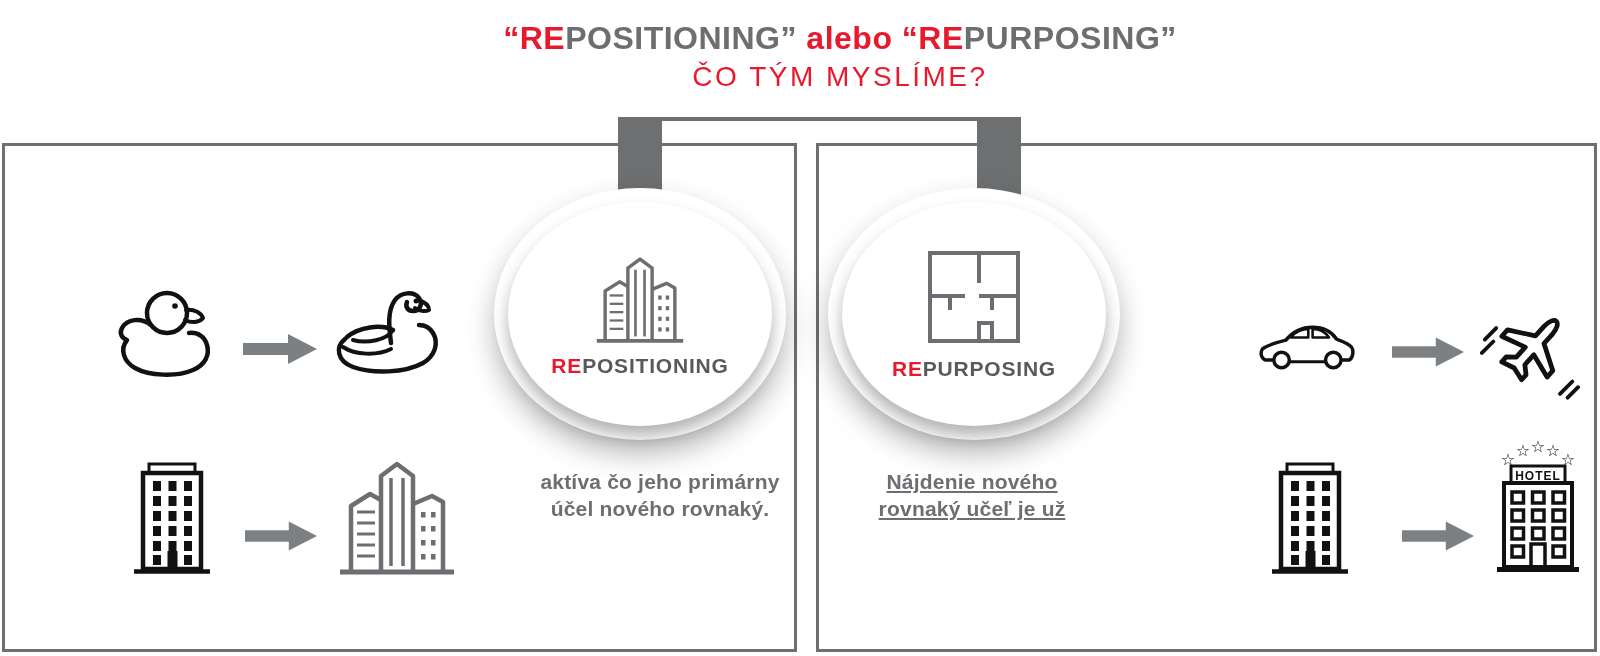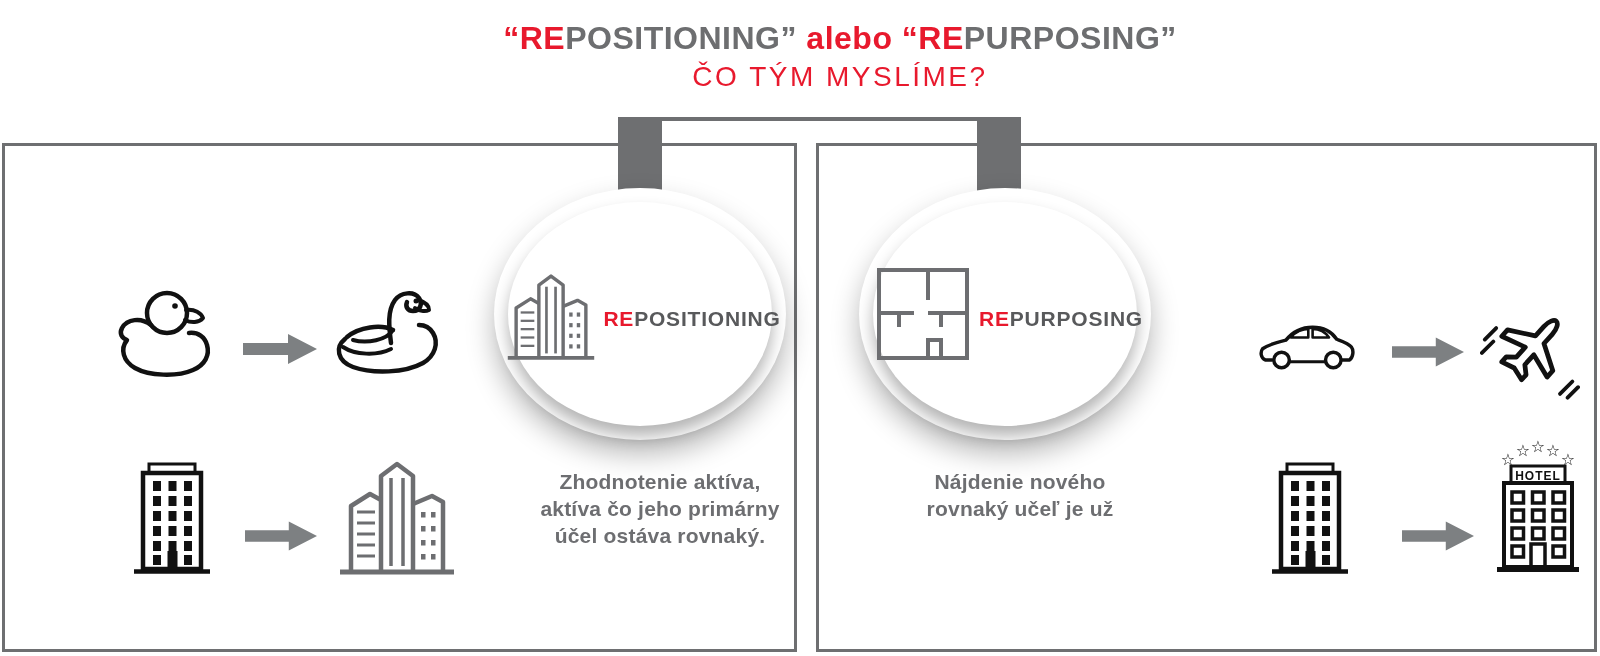--- a/index.html
+++ b/index.html
@@ -17,21 +17,21 @@
   
   .conn{background:#6e6f71;z-index:2;}
   
   .panel{border:3px solid #6e6f71;background:#fff;box-sizing:border-box;z-index:1;}
   
   .badge{width:252px;height:252px;z-index:3;}
   .badge-outer{position:absolute;inset:0;border-radius:50%;background:#fff;
     box-shadow:0 14px 28px rgba(0,0,0,.28);}
   .badge-inner{position:absolute;inset:14px;border-radius:50%;background:#fff;
     box-shadow:0 10px 16px rgba(0,0,0,.30);
-    display:flex;flex-direction:row;align-items:center;justify-content:center;}
+    display:flex;flex-direction:column;align-items:center;justify-content:center;}
   .badge-label{margin-top:10px;font-size:21px;font-weight:bold;letter-spacing:.8px;color:#58595b;white-space:nowrap;}
   .badge-label .red{color:#e8192d;}
   
   .desc{width:340px;text-align:center;font-size:21px;font-weight:bold;
     line-height:27px;letter-spacing:.2px;color:#6d6e71;z-index:2;}
   
   svg{display:block;}
   .icon{z-index:2;}
 </style>
 </head>
@@ -166,46 +166,45 @@
         <line x1="4" y1="120" x2="118" y2="120" stroke-width="5"></line>
       </svg>
     </span>
     <div class="badge-label">
       <span class="red">RE</span><span>POSITIONING</span>
     </div>
   </div>
 </div>
 
 <div class="abs desc" style="left:450px;top:468px;">
-  <div>Zhodnotenie aktíva,</div>
   <div>aktíva čo jeho primárny</div>
-  <div>účel ostáva rovnaký.</div>
-</div>
-
-<div class="abs badge" style="left:859px;top:188px;">
+  <div>účel nového rovnaký.</div>
+</div>
+
+<div class="abs badge" style="left:828px;top:188px;">
   <div class="badge-outer"></div>
   <div class="badge-inner">
     <span>
       <svg width="112" height="100" viewBox="0 0 100 100" fill="none" stroke="#6d6e71" stroke-width="4">
         <rect x="6" y="6" width="88" height="88"></rect>
         <line x1="55" y1="6" x2="55" y2="36"></line>
         <line x1="6" y1="49" x2="41" y2="49"></line>
         <line x1="26" y1="49" x2="26" y2="63"></line>
         <line x1="55" y1="49" x2="94" y2="49"></line>
         <line x1="68" y1="49" x2="68" y2="63"></line>
         <path d="M55,94 V76 H68 V94"></path>
       </svg>
     </span>
     <div class="badge-label">
       <span class="red">RE</span><span>PURPOSING</span>
     </div>
   </div>
 </div>
 
-<div class="abs desc" style="left:810px;top:468px;">
+<div class="abs desc" style="left:762px;top:468px;text-decoration:underline;">
   <div>Nájdenie nového</div>
   <div>rovnaký učeľ je už</div>
 </div>
 
 <div class="abs icon" style="left:1218px;top:322px;">
   <svg width="98" height="50" viewBox="0 0 113 58" fill="none" stroke="#111111" stroke-width="4" stroke-linecap="round" stroke-linejoin="round">
     <path d="M16,44 L8,44 C3,42 2,35 5,31 C12,26 24,23 32,21 C40,11 52,6 63,6 C75,6 85,11 91,20 C99,23 105,25 108,29 C111,33 110,41 106,44 L97,44"></path>
     <path d="M38,18 C43,11 52,8 58,8 L58,18 Z" stroke-width="3"></path>
     <path d="M63,8 C71,8 78,12 82,18 L63,18 Z" stroke-width="3"></path>
     <circle cx="27" cy="44" r="9"></circle>

